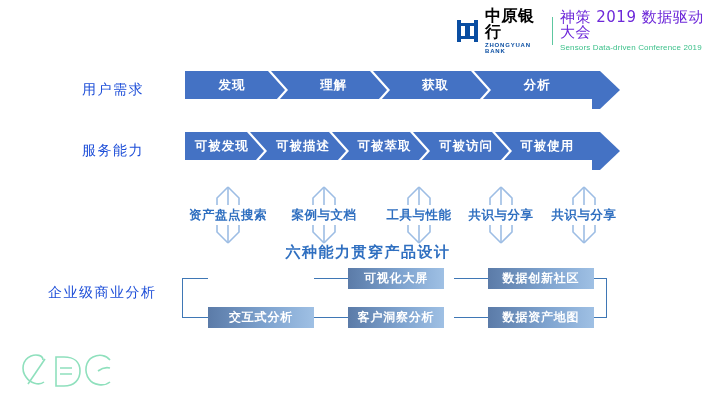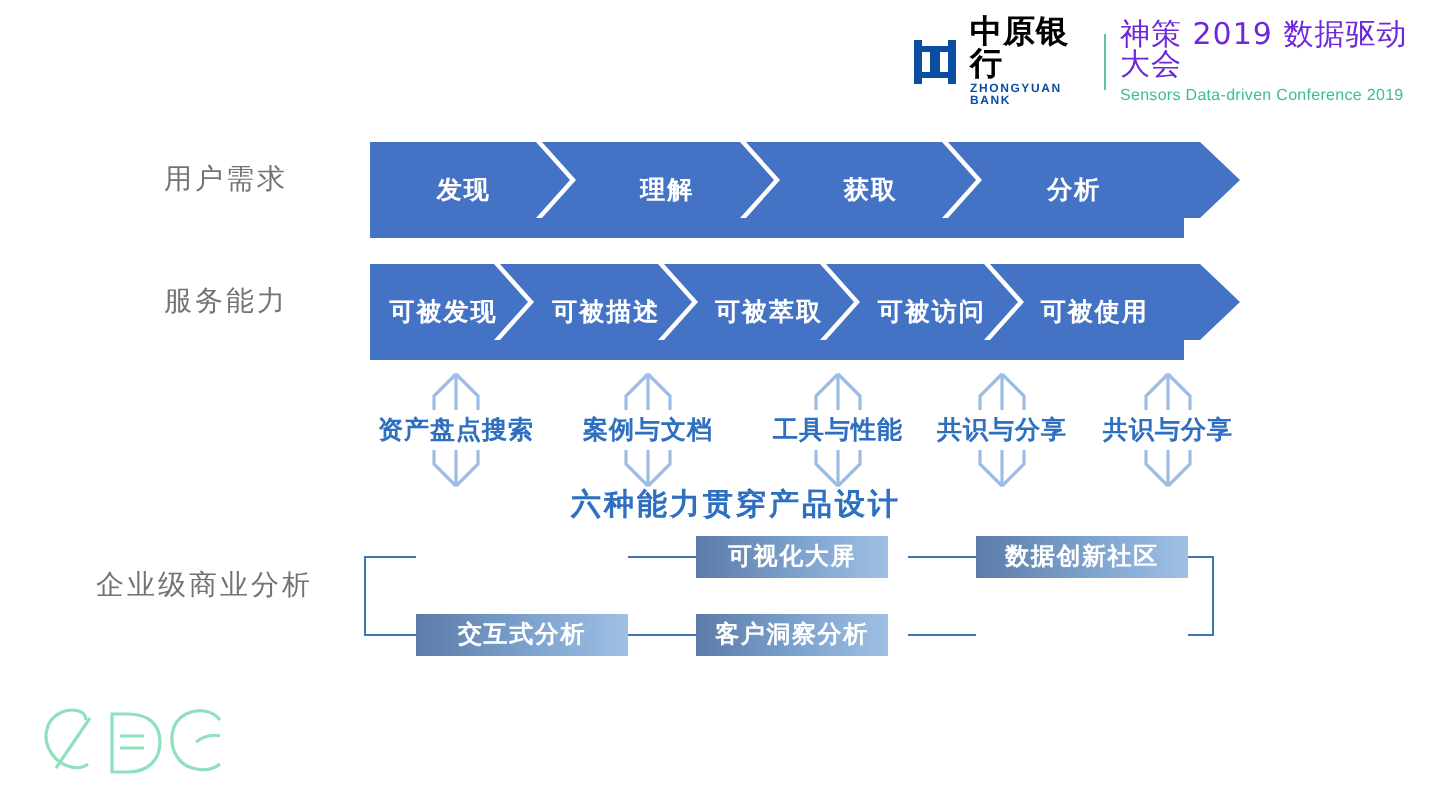--- a/index.html
+++ b/index.html
@@ -24,29 +24,29 @@
   .zy-cn{font-size:16px;font-weight:bold;color:#000000;letter-spacing:0.5px;
          font-family:"DejaVu Sans","Liberation Sans",sans-serif;}
   .zy-en{font-size:6px;font-weight:bold;color:#0a4ea2;letter-spacing:0.8px;margin-top:2px;}
   .hdr-divider{width:1px;height:28px;background:#5dc7a0;margin:0 7px 0 2px;}
   .sdc-text{display:flex;flex-direction:column;line-height:1;}
   .sdc-cn{font-size:15px;color:#6d28d9;letter-spacing:0.5px;
           font-family:"DejaVu Sans","Liberation Sans",sans-serif;}
   .sdc-en{font-size:8px;color:#3cc08a;letter-spacing:0.15px;margin-top:4px;}
 
   
-  .row-label{position:absolute;font-size:14px;color:#737373;
+  .row-label{position:absolute;font-size:14px;color:#1d4ed8;
              font-family:"DejaVu Sans","Liberation Sans",sans-serif;letter-spacing:1.5px;
              white-space:nowrap;}
   #lbl-need{left:82px;top:81px;}
   #lbl-cap{left:82px;top:142px;}
   #lbl-biz{left:48px;top:284px;}
 
   
-  .band{position:absolute;height:48px;display:flex;}
+  .band{position:absolute;height:28px;display:flex;}
   #band-need{left:185px;top:71px;width:435px;}
   #band-cap{left:185px;top:132px;width:435px;}
   .band .seg{position:relative;flex:1 1 0;background:#4472c4;
              display:flex;align-items:center;justify-content:center;}
   .band .seg .txt{font-size:12.5px;color:#ffffff;font-weight:bold;letter-spacing:1px;
                   font-family:"DejaVu Sans","Liberation Sans",sans-serif;
                   position:relative;z-index:3;margin-right:8px;}
   
   .band .seg .notch{position:absolute;right:-1px;top:0;width:20px;height:38px;z-index:2;}
   .band .seg .notch svg{display:block;}
@@ -307,20 +307,23 @@
     </div>
     <div class="cell r0 c2">
       <span class="ctxt">数据创新社区</span>
     </div>
     <div class="cell r1 c0">
       <span class="ctxt">交互式分析</span>
     </div>
     <div class="cell r1 c1">
       <span class="ctxt">客户洞察分析</span>
     </div>
+    <div class="cell r1 c2">
+      <span class="ctxt">数据资产地图</span>
+    </div>
   </div>
 
   <div id="sdc-logo">
     <svg width="104" height="46" viewBox="0 0 104 46">
       <g fill="none" stroke="#8fe0bd" stroke-width="1.6">
         <path d="M31,10 C31,5 24,4 19,6 C10,10 9,20 14,27 C18,33 27,36 32,32"></path>
         <path d="M16,34 L33,9"></path>
         <path d="M44,7 L44,36 L52,36 C62,36 68,30 68,21 C68,12 62,7 52,7 L44,7 Z"></path>
         <path d="M48,18 L60,18 M48,24 L60,24"></path>
         <path d="M98,10 C94,5 87,4 81,7 C73,11 72,22 77,29 C81,35 92,37 98,32"></path>

